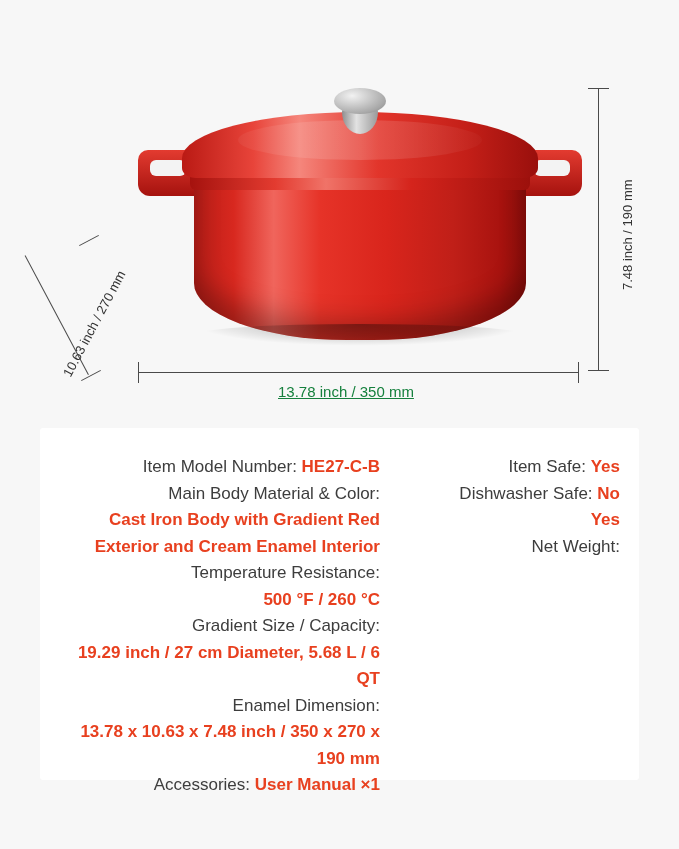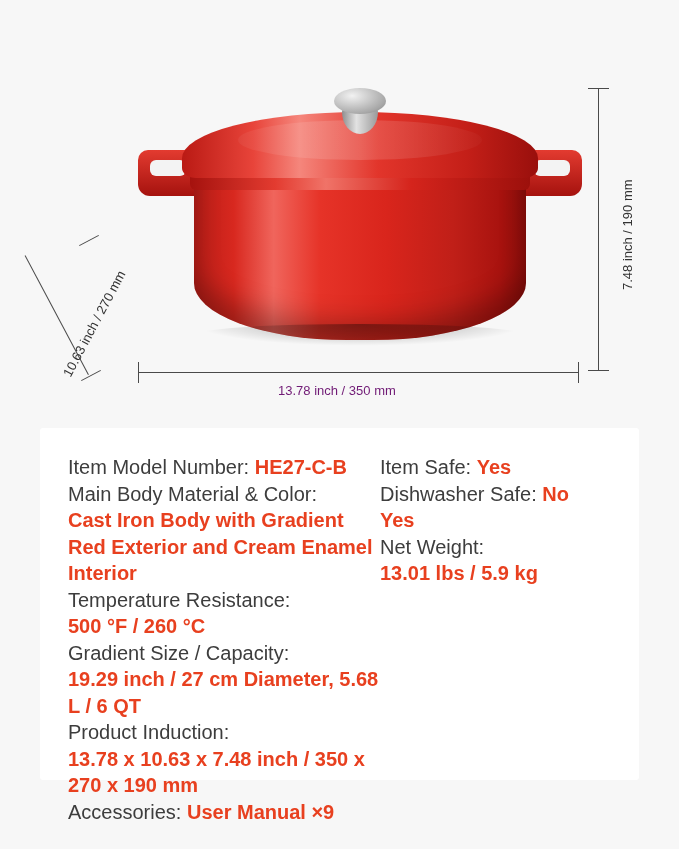--- a/index.html
+++ b/index.html
@@ -33,23 +33,24 @@
   .dim-line {
     position: absolute;
     background: #4a4a4a;
   }
   .tick {
     position: absolute;
     background: #4a4a4a;
   }
   .dim-label {
     position: absolute;
-    font-size: 13px;
-    color: #701a75;
+    font-size: 15px;
+    color: #15803d;
     white-space: nowrap;
+    text-decoration: underline;
   }
   .dim-label-v {
     position: absolute;
     font-size: 13px;
     color: #333;
     white-space: nowrap;
     transform-origin: left top;
   }
   
   .pot-wrap {
@@ -162,23 +163,24 @@
     position: absolute;
     left: 28px;
     top: 26px;
     width: 560px;
     display: flex;
     gap: 0;
   }
   .col-left { width: 312px; }
   .col-right { width: 240px; }
   .spec-line {
-    font-size: 20px;
+    font-size: 17px;
     line-height: 26.5px;
     color: #3d3d3d;
+    text-align: right;
   }
   .val-b {
     color: #e8401f;
     font-weight: bold;
   }
 </style>
 </head>
 <body>
 
 <div class="page">
@@ -237,29 +239,29 @@
         </div>
 
         <div class="spec-line">
           <span>Gradient Size / Capacity:</span>
         </div>
         <div class="spec-line">
           <span class="val-b">19.29 inch / 27 cm Diameter, 5.68 L / 6 QT</span>
         </div>
 
         <div class="spec-line">
-          <span>Product Induction:</span>
+          <span>Enamel Dimension:</span>
         </div>
         <div class="spec-line">
           <span class="val-b">13.78 x 10.63 x 7.48 inch / 350 x 270 x 190 mm</span>
         </div>
 
         <div class="spec-line">
           <span>Accessories:</span>
-          <span class="val-b">User Manual ×9</span>
+          <span class="val-b">User Manual ×1</span>
         </div>
 
       </div>
 
       <div class="col-right">
 
         <div class="spec-line">
           <span>Item Safe:</span>
           <span class="val-b">Yes</span>
         </div>
@@ -268,22 +270,19 @@
           <span>Dishwasher Safe:</span>
           <span class="val-b">No</span>
         </div>
 
         <div class="spec-line">
           <span class="val-b">Yes</span>
         </div>
 
         <div class="spec-line">
           <span>Net Weight:</span>
-        </div>
-        <div class="spec-line">
-          <span class="val-b">13.01 lbs / 5.9 kg</span>
         </div>
 
       </div>
     </div>
   </div>
 
 </div>
 
 </body></html>

